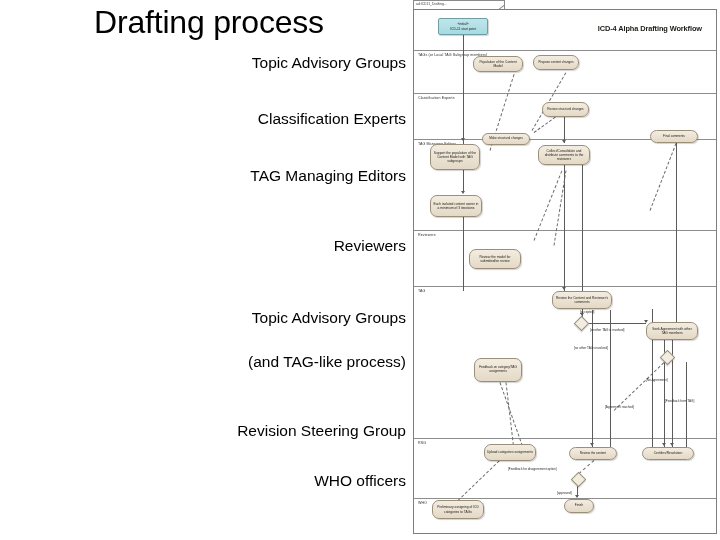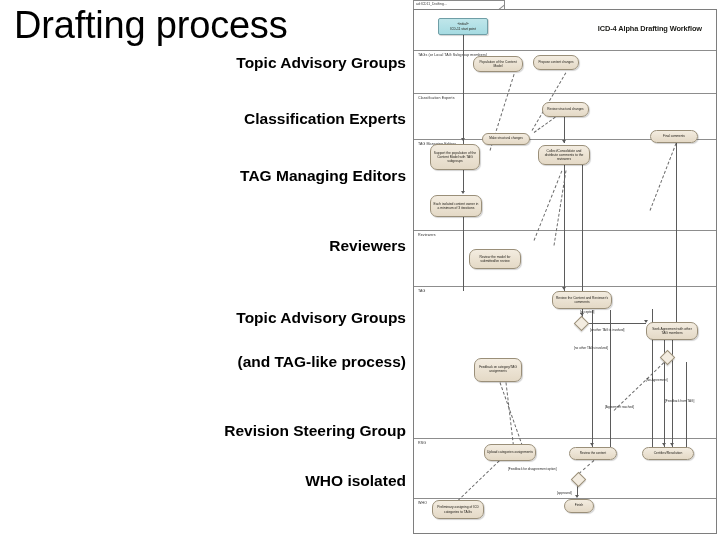--- a/index.html
+++ b/index.html
@@ -5,28 +5,29 @@
   html,body{margin:0;padding:0;}
   body{
     width:720px;height:540px;background:#ffffff;overflow:hidden;
     font-family:"Liberation Sans", sans-serif;position:relative;
   }
   #slide{position:absolute;inset:0;background:#fff;}
 
   
   #title{
     position:absolute;left:14px;top:4px;width:390px;
-    font-size:38px;font-weight:400;color:#000;letter-spacing:-0.2px;
+    font-size:32px;font-weight:400;color:#000;letter-spacing:-0.2px;
     white-space:nowrap;
+    text-align:center;
   }
   #labels{
     position:absolute;left:0;top:44px;width:410px;
   }
   .lbl{
-    text-align:left;padding-right:2px;font-weight:bold;font-size:15.5px;
+    text-align:left;padding-right:2px;font-weight:normal;font-size:15.5px;
     color:#000;white-space:nowrap;line-height:1.1;
   }
 
   
   #diagram{
     position:absolute;left:411px;top:0px;width:309px;height:540px;
     background:#ffffff;overflow:hidden;
     font-family:"Liberation Sans", sans-serif;
   }
   #tabhdr{
@@ -98,21 +99,21 @@
   <div id="title">Drafting process</div>
 
   <div id="labels">
       <div class="lbl" style="position: absolute; top: 10px; right: 2px;">Topic Advisory Groups</div>
       <div class="lbl" style="position: absolute; top: 66px; right: 2px;">Classification Experts</div>
       <div class="lbl" style="position: absolute; top: 123px; right: 2px;">TAG Managing Editors</div>
       <div class="lbl" style="position: absolute; top: 193px; right: 2px;">Reviewers</div>
       <div class="lbl" style="position: absolute; top: 265px; right: 2px;">Topic Advisory Groups</div>
       <div class="lbl" style="position: absolute; top: 309px; right: 2px;">(and TAG-like process)</div>
       <div class="lbl" style="position: absolute; top: 378px; right: 2px;">Revision Steering Group</div>
-      <div class="lbl" style="position: absolute; top: 428px; right: 2px;">WHO isolated</div>
+      <div class="lbl" style="position: absolute; top: 428px; right: 2px;">WHO officers</div>
     </div>
 
   <div id="diagram">
     <div id="tabhdr">ad:ICD11_Drafting...</div>
     <div id="frame">
       <div id="dtitle">ICD-4 Alpha Drafting Workflow</div>
       <div id="lanes">
           <div class="lane" style="top: 0px; height: 40px; border-top: none;">
             <div class="lname"></div>
           </div>

